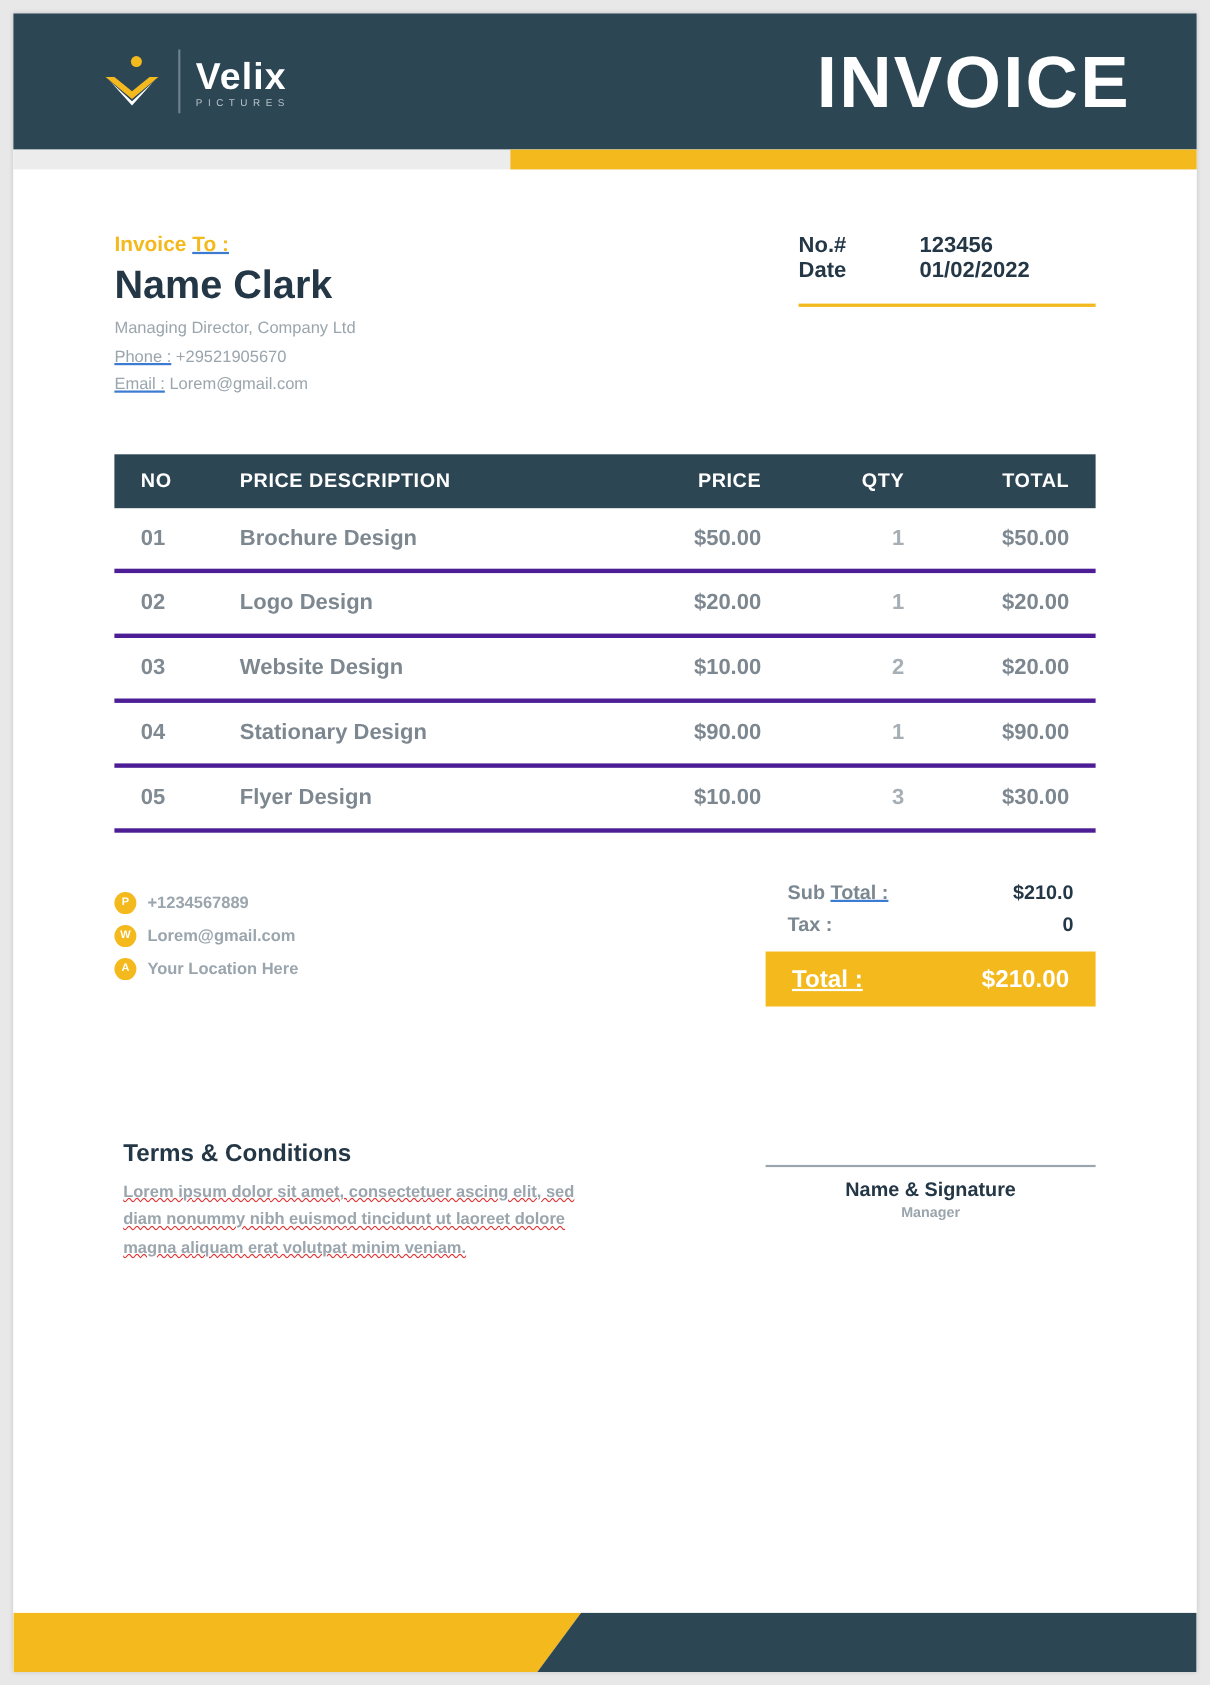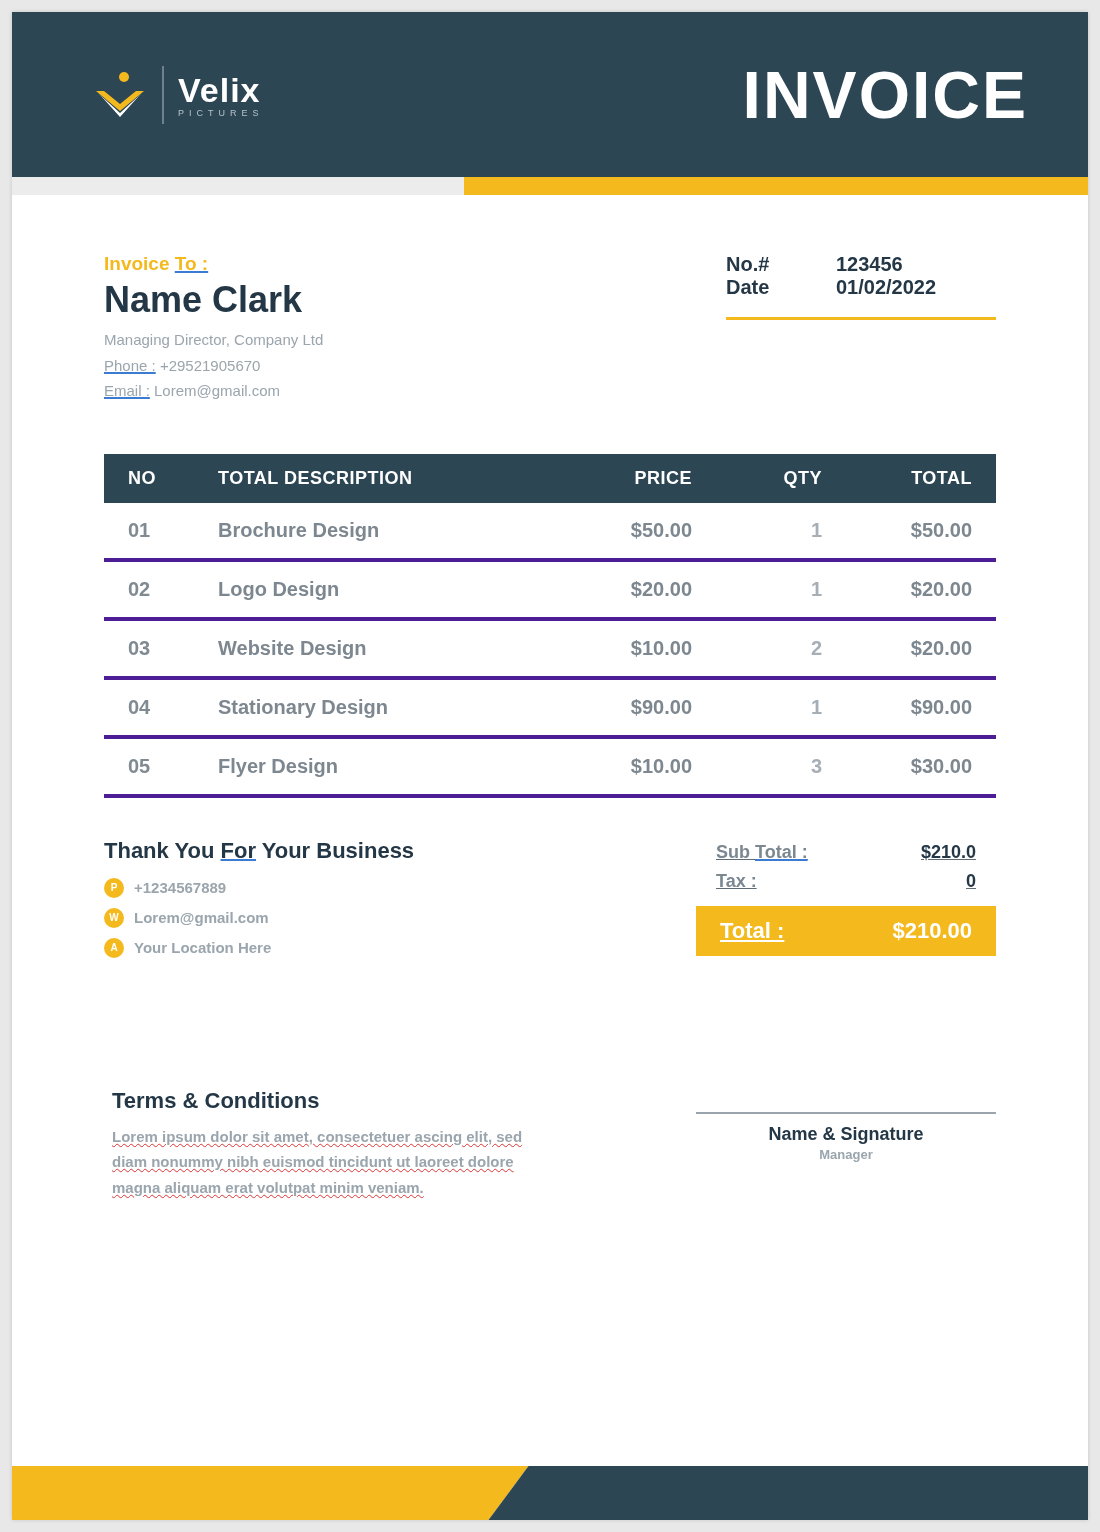--- a/index.html
+++ b/index.html
@@ -15,21 +15,21 @@
     min-height: 1508px;
     margin: 0 auto;
     position: relative;
     box-shadow: 0 0 4px rgba(0,0,0,.15);
     overflow: hidden;
   }
 
   
   .header {
     background: #2d4654;
-    height: 165px;
+    height: 124px;
     display: flex;
     justify-content: space-between;
     align-items: center;
     padding: 0 60px 0 80px;
   }
   .logo-block { display: flex; align-items: center; gap: 14px; }
   .logo-mark svg { display: block; }
   .logo-divider { width: 2px; height: 58px; background: #6d828e; }
   .logo-text { color: #fff; }
   .logo-name { font-size: 34px; font-weight: 700; letter-spacing: 1px; }
@@ -84,21 +84,21 @@
 
   
   .summary-wrap { display: flex; justify-content: space-between; padding: 40px 92px 0 92px; gap: 40px; }
   .thank-you h3 { color: #243746; font-size: 22px; font-weight: 800; }
   .thank-you h3 .ul { text-decoration: underline; text-decoration-color: #3b7bd1; text-decoration-thickness: 2px; }
   .contact-list { margin-top: 14px; }
   .contact-line { display: flex; align-items: center; gap: 10px; color: #9aa5ad; font-size: 15px; font-weight: 600; margin-bottom: 10px; }
   .cicon { width: 20px; height: 20px; border-radius: 50%; background: #f3b91d; color:#fff; font-size: 10px; font-weight:800; display:flex; align-items:center; justify-content:center; }
 
   .totals { width: 300px; }
-  .totals .line { display: flex; justify-content: space-between; color: #5f6c76; font-weight: 800; font-size: 18px; padding: 4px 20px; text-decoration: underline; }
+  .totals .line { display: flex; justify-content: space-between; color: #5f6c76; font-weight: 800; font-size: 18px; padding: 4px 20px; }
   .totals .line .k { color:#7b8791; }
   .totals .line .k .ul { text-decoration: underline; text-decoration-color: #3b7bd1; text-decoration-thickness: 2px; }
   .totals .line .v { color: #243746; }
   .totals .grand {
     background: #f3b91d; color: #fff; font-size: 22px; font-weight: 800;
     display: flex; justify-content: space-between; align-items: center;
     padding: 12px 24px; margin-top: 10px;
   }
   .totals .grand .k { text-decoration: underline; text-decoration-color: #fff; }
 
@@ -176,21 +176,21 @@
         <span class="k">Date</span>
         <span>01/02/2022</span>
       </div>
       <div class="meta-rule"></div>
     </div>
   </div>
 
   <div class="items-table">
     <div class="thead">
       <div class="c1">NO</div>
-      <div class="c2">TOTAL DESCRIPTION</div>
+      <div class="c2">PRICE DESCRIPTION</div>
       <div class="c3">PRICE</div>
       <div class="c4">QTY</div>
       <div class="c5">TOTAL</div>
     </div>
     <div id="tbody">
         <div class="trow">
           <div class="c1">01</div>
           <div class="c2">Brochure Design</div>
           <div class="c3">$50.00</div>
           <div class="c4">1</div>
@@ -222,23 +222,20 @@
           <div class="c2">Flyer Design</div>
           <div class="c3">$10.00</div>
           <div class="c4">3</div>
           <div class="c5">$30.00</div>
         </div>
       </div>
   </div>
 
   <div class="summary-wrap">
     <div class="thank-you">
-      <h3>
-        <span>Thank You </span><span class="ul">For</span><span> Your Business</span>
-      </h3>
       <div class="contact-list" id="contact-list">
           <div class="contact-line">
             <span class="cicon">P</span>
             <span>+1234567889</span>
           </div>
           <div class="contact-line">
             <span class="cicon">W</span>
             <span>Lorem@gmail.com</span>
           </div>
           <div class="contact-line">

